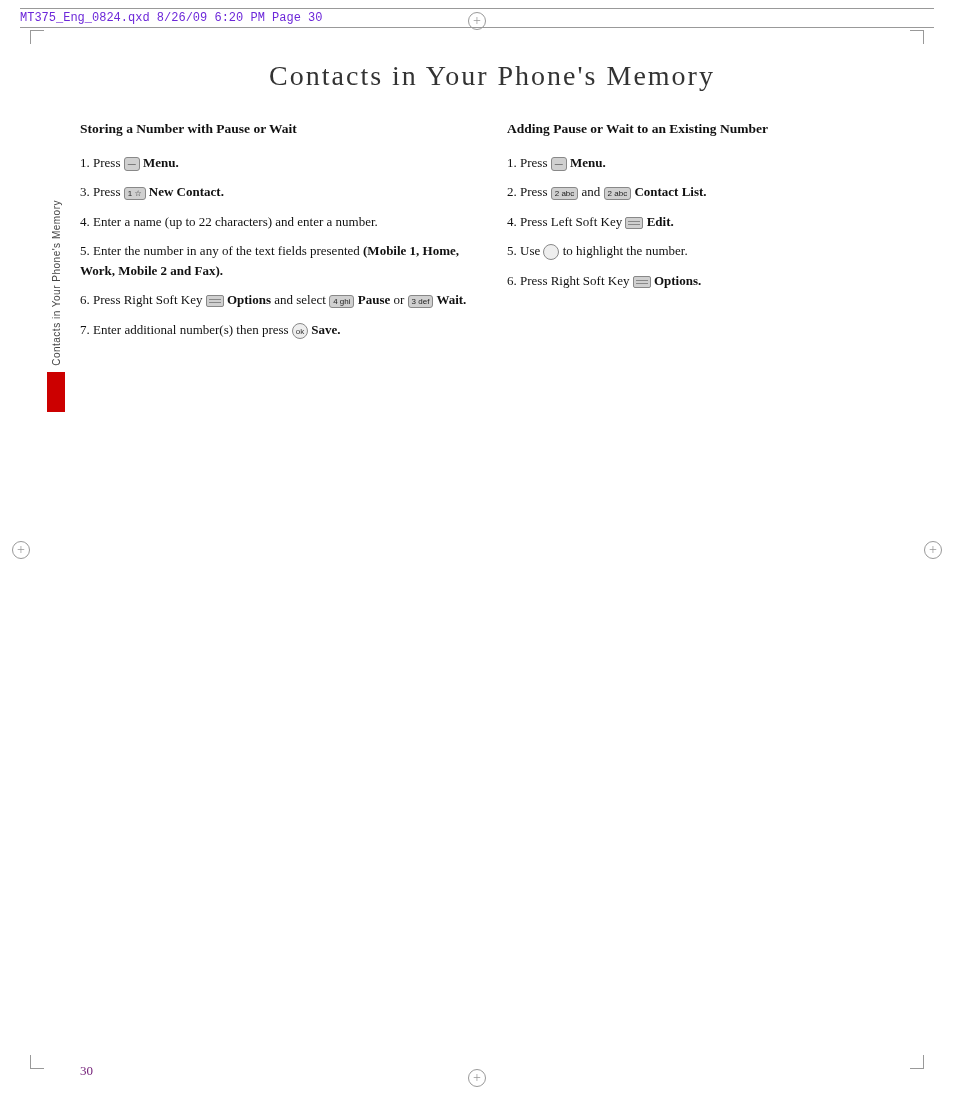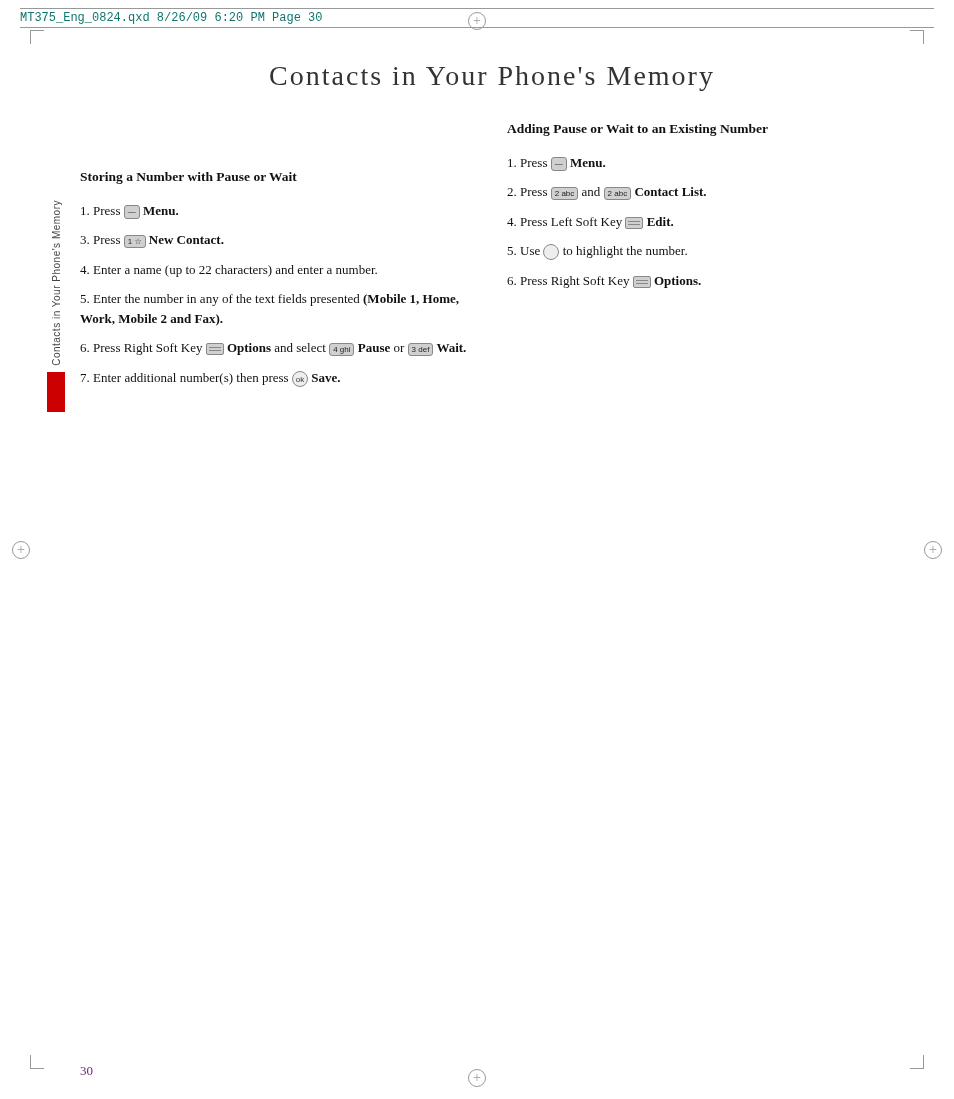--- a/index.html
+++ b/index.html
@@ -14,21 +14,21 @@
     }
 
     
     .header-bar {
       position: absolute;
       top: 8px;
       left: 20px;
       right: 20px;
       font-family: 'Courier New', Courier, monospace;
       font-size: 12px;
-      color: #0f766e;
+      color: #6d28d9;
       display: flex;
       align-items: center;
       border-top: 1px solid #999;
       border-bottom: 1px solid #999;
       padding: 2px 0;
     }
     .header-bar span {
       flex: 1;
     }
 
@@ -113,21 +113,20 @@
       font-family: 'Palatino Linotype', Palatino, serif;
     }
 
     
     .two-col {
       display: flex;
       gap: 30px;
     }
     .col-left {
       flex: 1;
-      margin-top: 48px;
     }
     .col-right {
       flex: 1;
     }
 
     
     .section-heading {
       font-size: 13.5px;
       font-weight: bold;
       color: #111;

